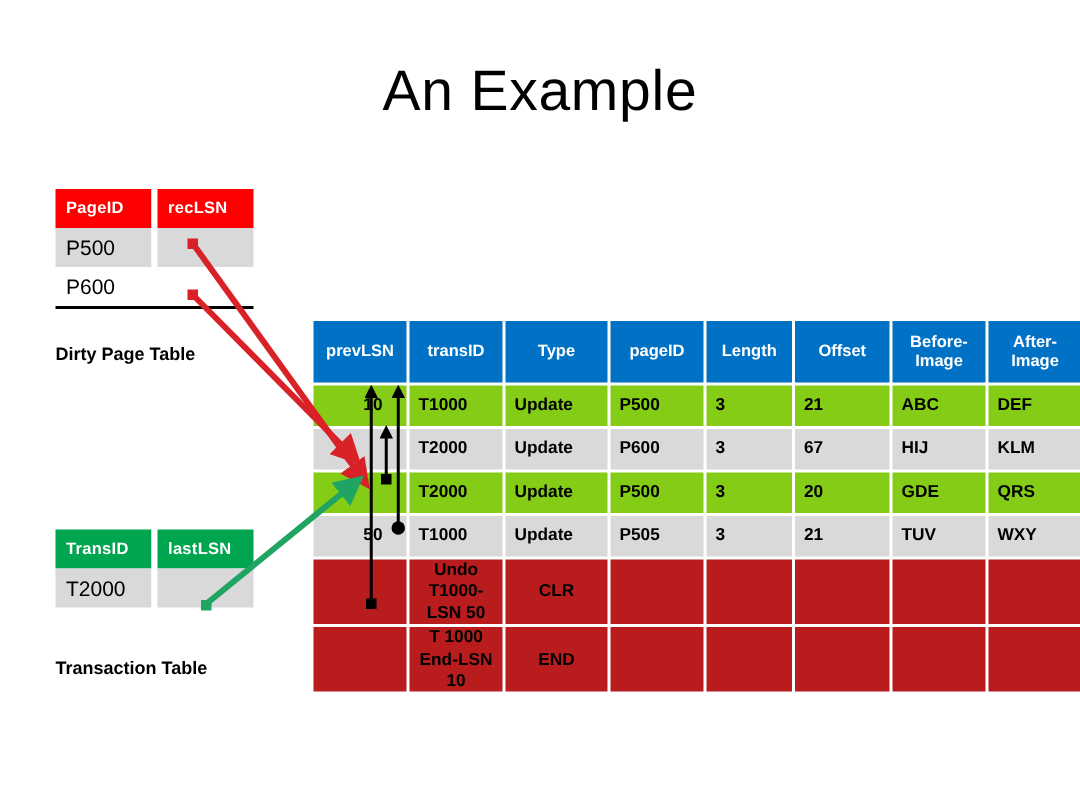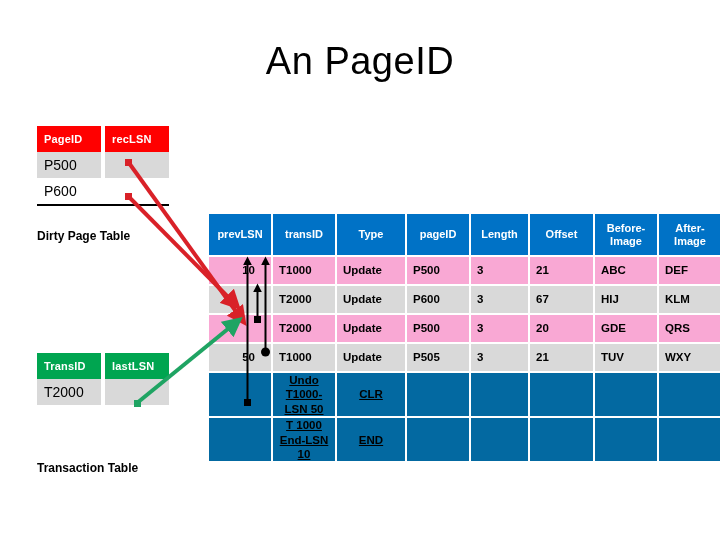--- a/index.html
+++ b/index.html
@@ -78,21 +78,21 @@
   #dirty-rule { left: 37px; top: 204px; width: 132px; }
 
   .table-caption {
     position: absolute;
     font-size: 12px;
     font-weight: bold;
     color: #000000;
     white-space: nowrap;
   }
   #dirty-page-caption { left: 37px; top: 229px; }
-  #transaction-caption { left: 37px; top: 461px; }
+  #transaction-caption { left: 37px; top: 438px; }
 
   
   #log-table {
     position: absolute;
     left: 207px;
     top: 212px;
     width: 503px;
     border-collapse: separate;
     border-spacing: 2px 2px;
     table-layout: fixed;
@@ -111,23 +111,23 @@
   }
   #log-table td {
     font-size: 11.5px;
     font-weight: bold;
     color: #000000;
     padding: 0 6px;
     vertical-align: middle;
     height: 27px;
     line-height: 1.25;
   }
-  #log-table tr.band-white td { background: #f9a8d4; }
+  #log-table tr.band-white td { background: #84cc16; }
   #log-table tr.band-light td { background: #D9D9D9; }
-  #log-table tr.band-dark  td { background: #0369a1; text-decoration: underline; }
+  #log-table tr.band-dark  td { background: #b91c1c; }
 
   #log-table td.c-prevlsn { text-align: right; padding-right: 16px; }
   #log-table td.c-transid { text-align: left; }
   #log-table td.c-type    { text-align: left; }
   #log-table td.c-pageid  { text-align: left; }
   #log-table td.c-length  { text-align: left; }
   #log-table td.c-offset  { text-align: left; }
   #log-table td.c-before  { text-align: left; }
   #log-table td.c-after   { text-align: left; }
 
@@ -149,21 +149,21 @@
     left: 0;
     top: 0;
     width: 720px;
     height: 540px;
     pointer-events: none;
   }
 </style>
 </head>
 <body>
 
-<div id="slide-title">An PageID</div>
+<div id="slide-title">An Example</div>
 
 <table id="dirty-page-table" class="mini-table">
   <colgroup>
     <col style="width:64px">
     <col class="spacer-col">
     <col style="width:64px">
   </colgroup>
   <thead>
     <tr>
       <th>PageID</th>

